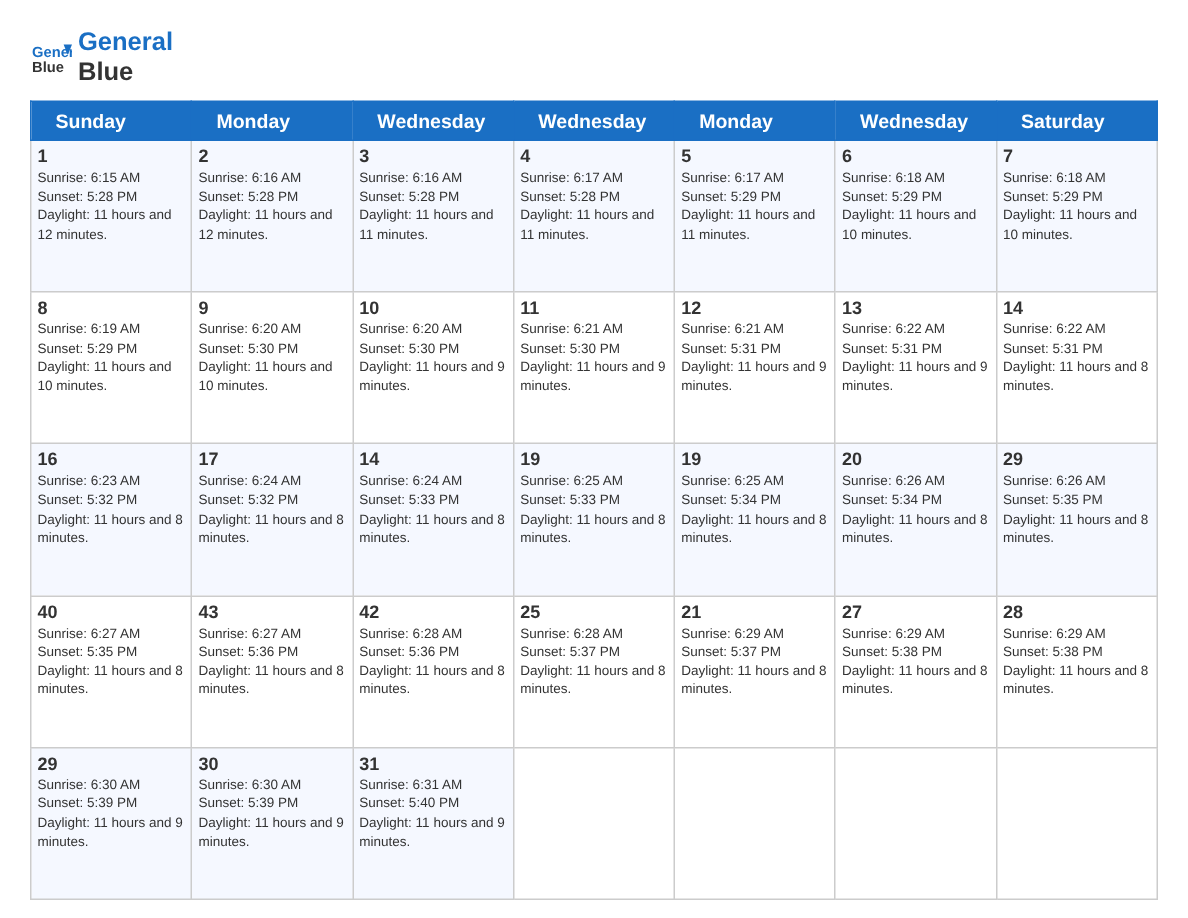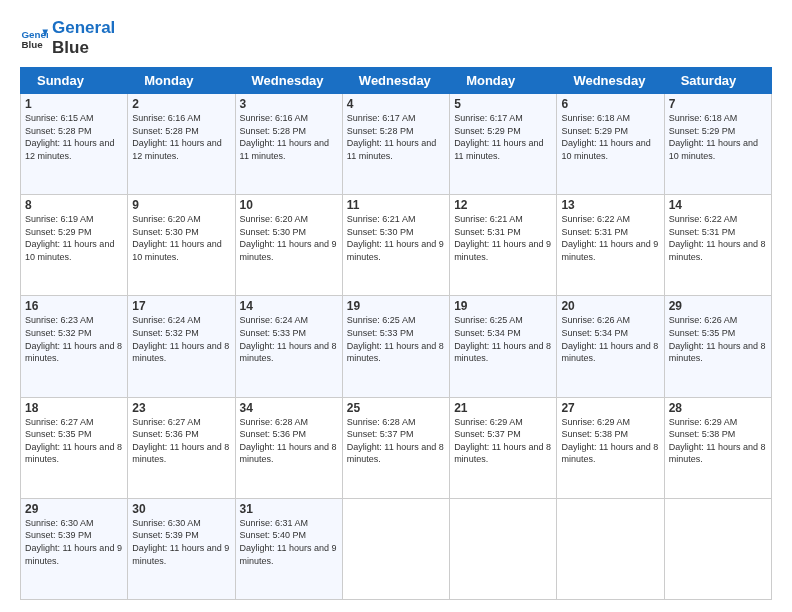--- a/index.html
+++ b/index.html
@@ -212,29 +212,29 @@
           <span class="day-num">20</span>
           <span class="cell-text">Sunrise: 6:26 AM<br>Sunset: 5:34 PM<br>Daylight: 11 hours and 8 minutes.</span>
         </td>
           <td>
           <span class="day-num">29</span>
           <span class="cell-text">Sunrise: 6:26 AM<br>Sunset: 5:35 PM<br>Daylight: 11 hours and 8 minutes.</span>
         </td>
         </tr>
         <tr>
           <td>
-          <span class="day-num">18</span>
+          <span class="day-num">40</span>
           <span class="cell-text">Sunrise: 6:27 AM<br>Sunset: 5:35 PM<br>Daylight: 11 hours and 8 minutes.</span>
         </td>
           <td>
-          <span class="day-num">23</span>
+          <span class="day-num">43</span>
           <span class="cell-text">Sunrise: 6:27 AM<br>Sunset: 5:36 PM<br>Daylight: 11 hours and 8 minutes.</span>
         </td>
           <td>
-          <span class="day-num">34</span>
+          <span class="day-num">42</span>
           <span class="cell-text">Sunrise: 6:28 AM<br>Sunset: 5:36 PM<br>Daylight: 11 hours and 8 minutes.</span>
         </td>
           <td>
           <span class="day-num">25</span>
           <span class="cell-text">Sunrise: 6:28 AM<br>Sunset: 5:37 PM<br>Daylight: 11 hours and 8 minutes.</span>
         </td>
           <td>
           <span class="day-num">21</span>
           <span class="cell-text">Sunrise: 6:29 AM<br>Sunset: 5:37 PM<br>Daylight: 11 hours and 8 minutes.</span>
         </td>

